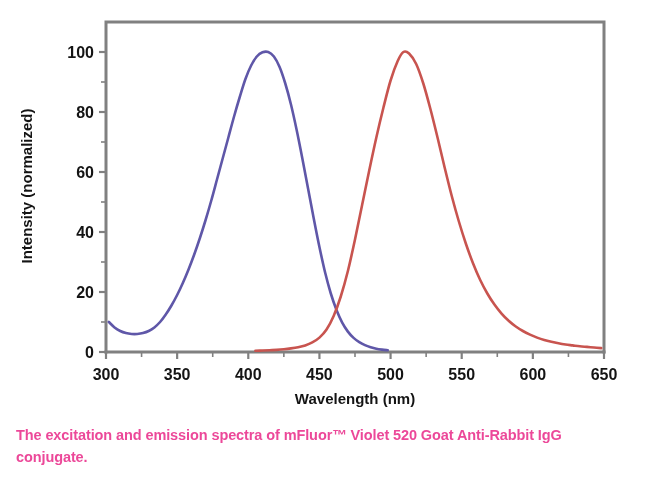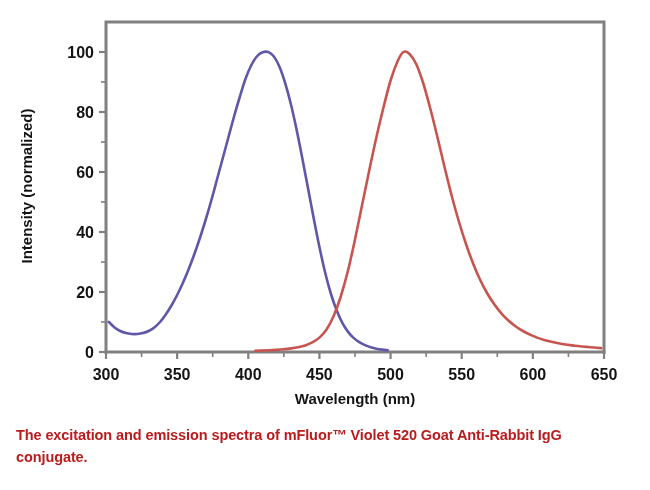--- a/index.html
+++ b/index.html
@@ -78,21 +78,21 @@
   
   #caption {
     position: absolute;
     left: 16px;
     top: 424px;
     width: 620px;
     font-family: "Liberation Sans", sans-serif;
     font-size: 14.5px;
     font-weight: 600;
     line-height: 1.55;
-    color: #b91c1c;
+    color: #ec4899;
     letter-spacing: -0.1px;
   }
 </style>
 </head>
 <body>
 
 <div id="figure-root">
 
   <div id="chart-block">
     <svg id="chart-svg" viewBox="0 0 650 415">

